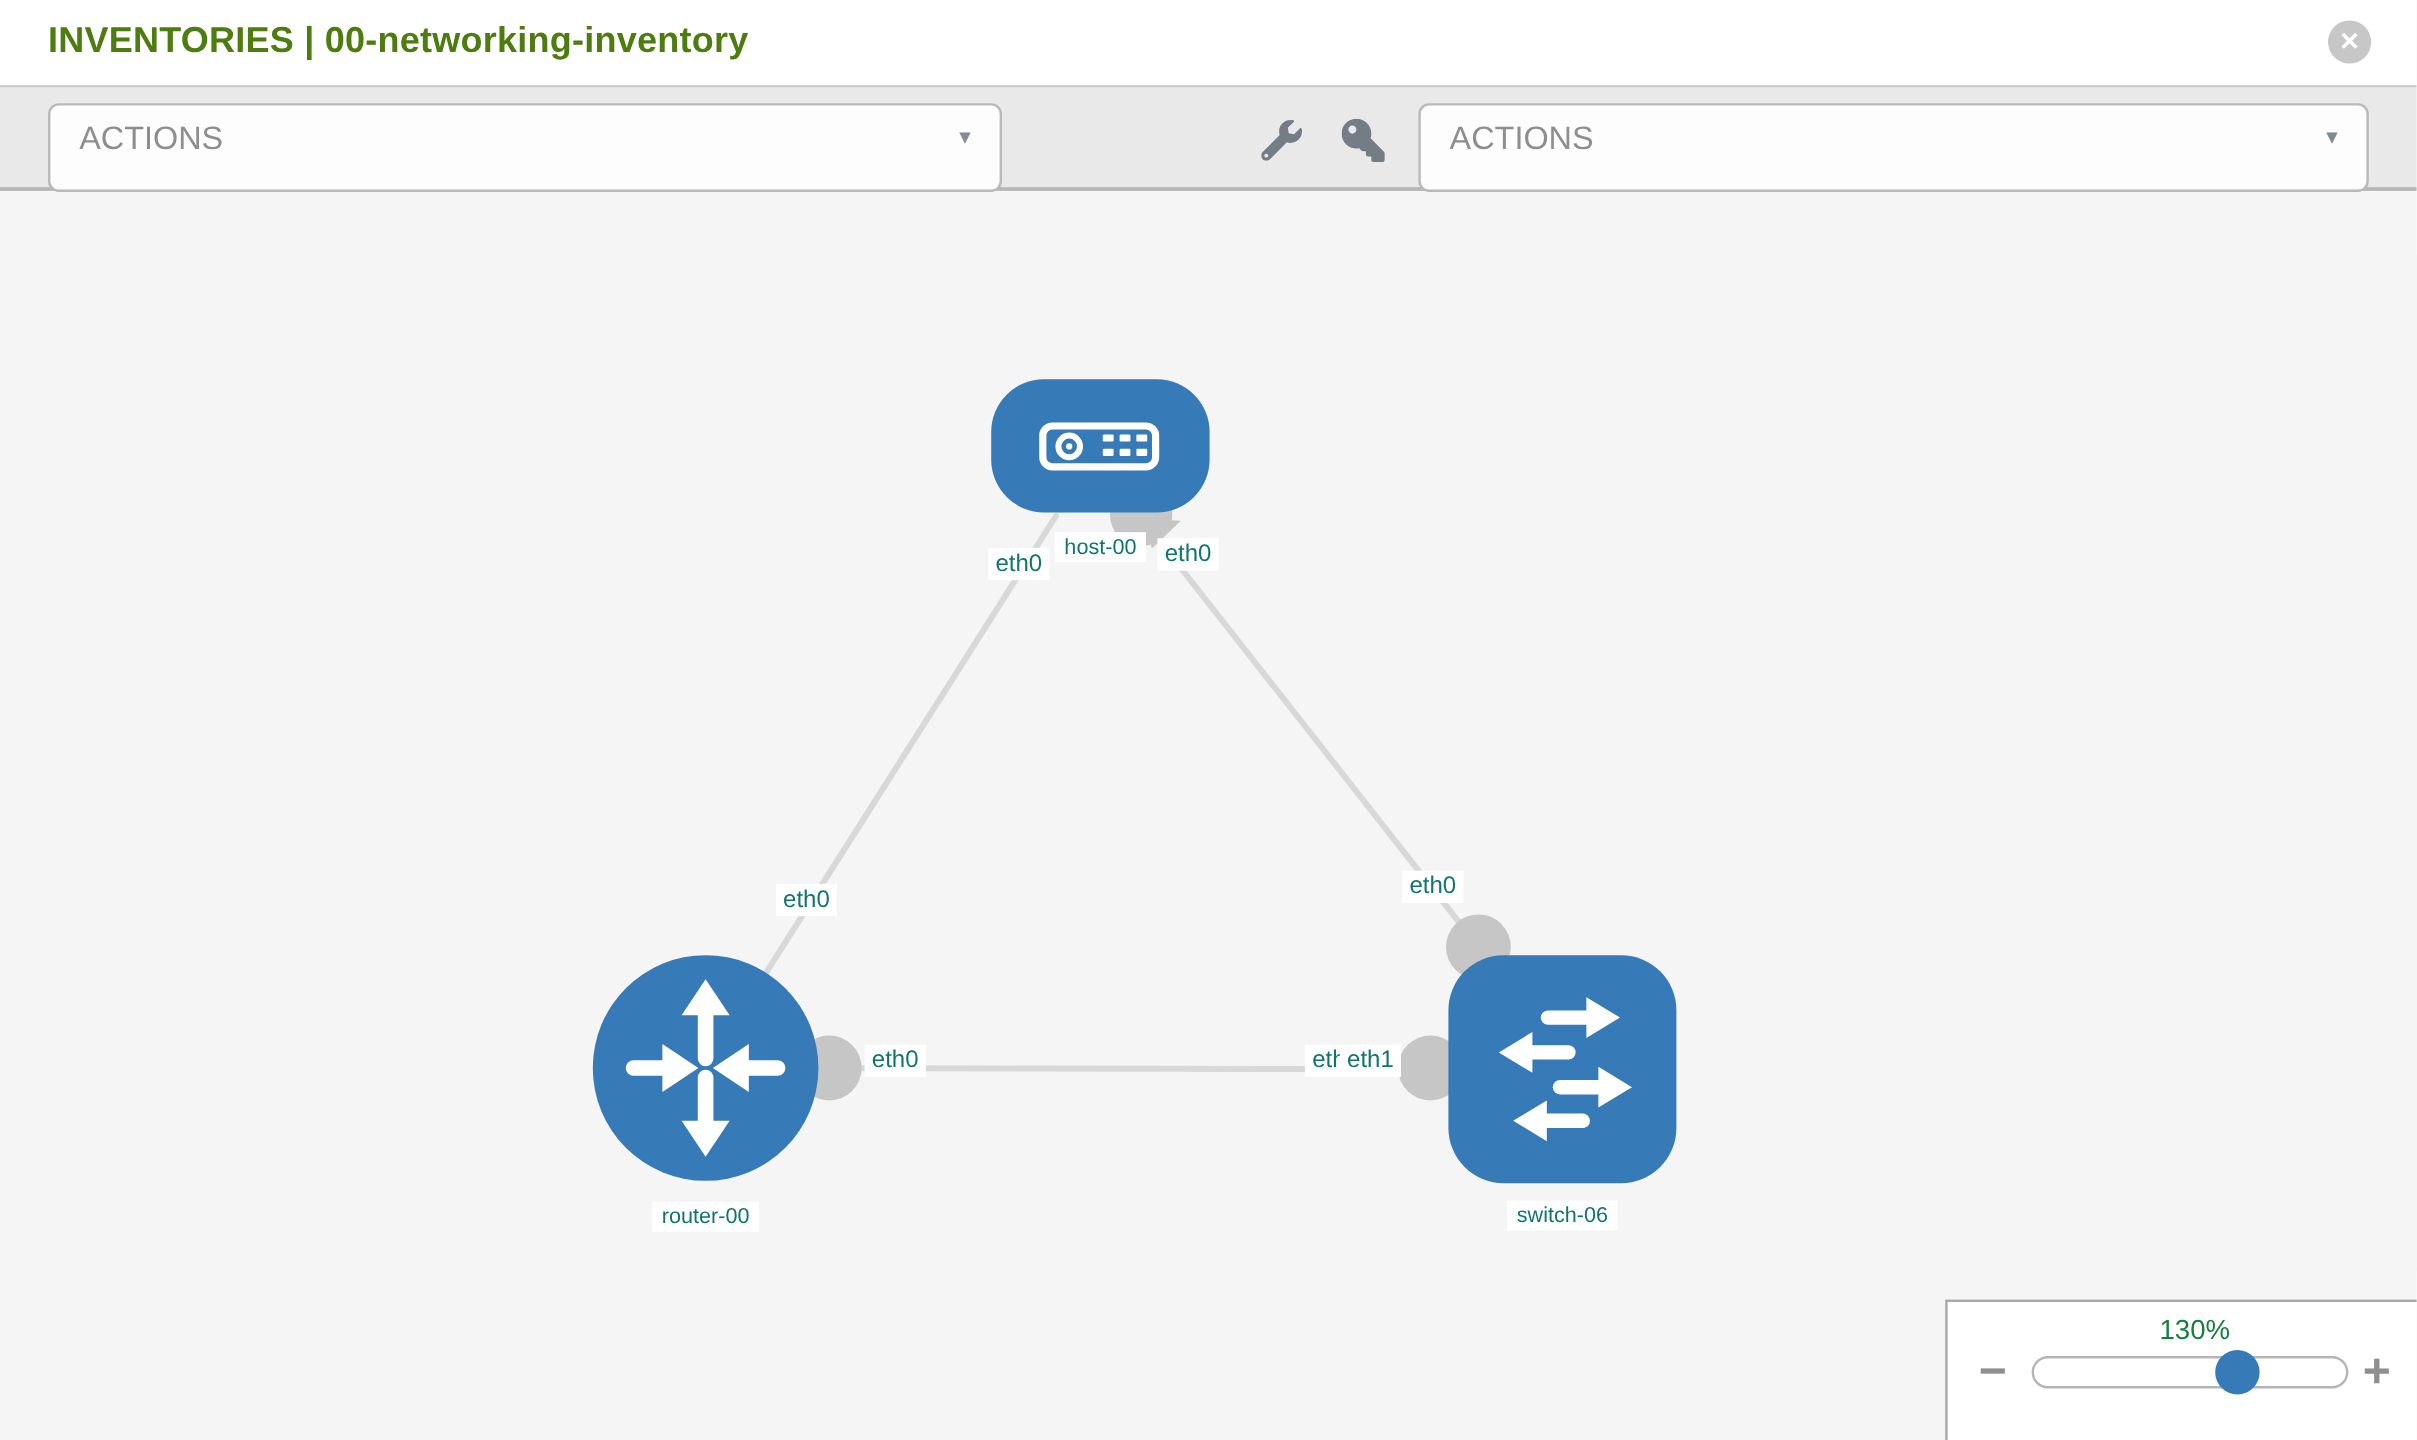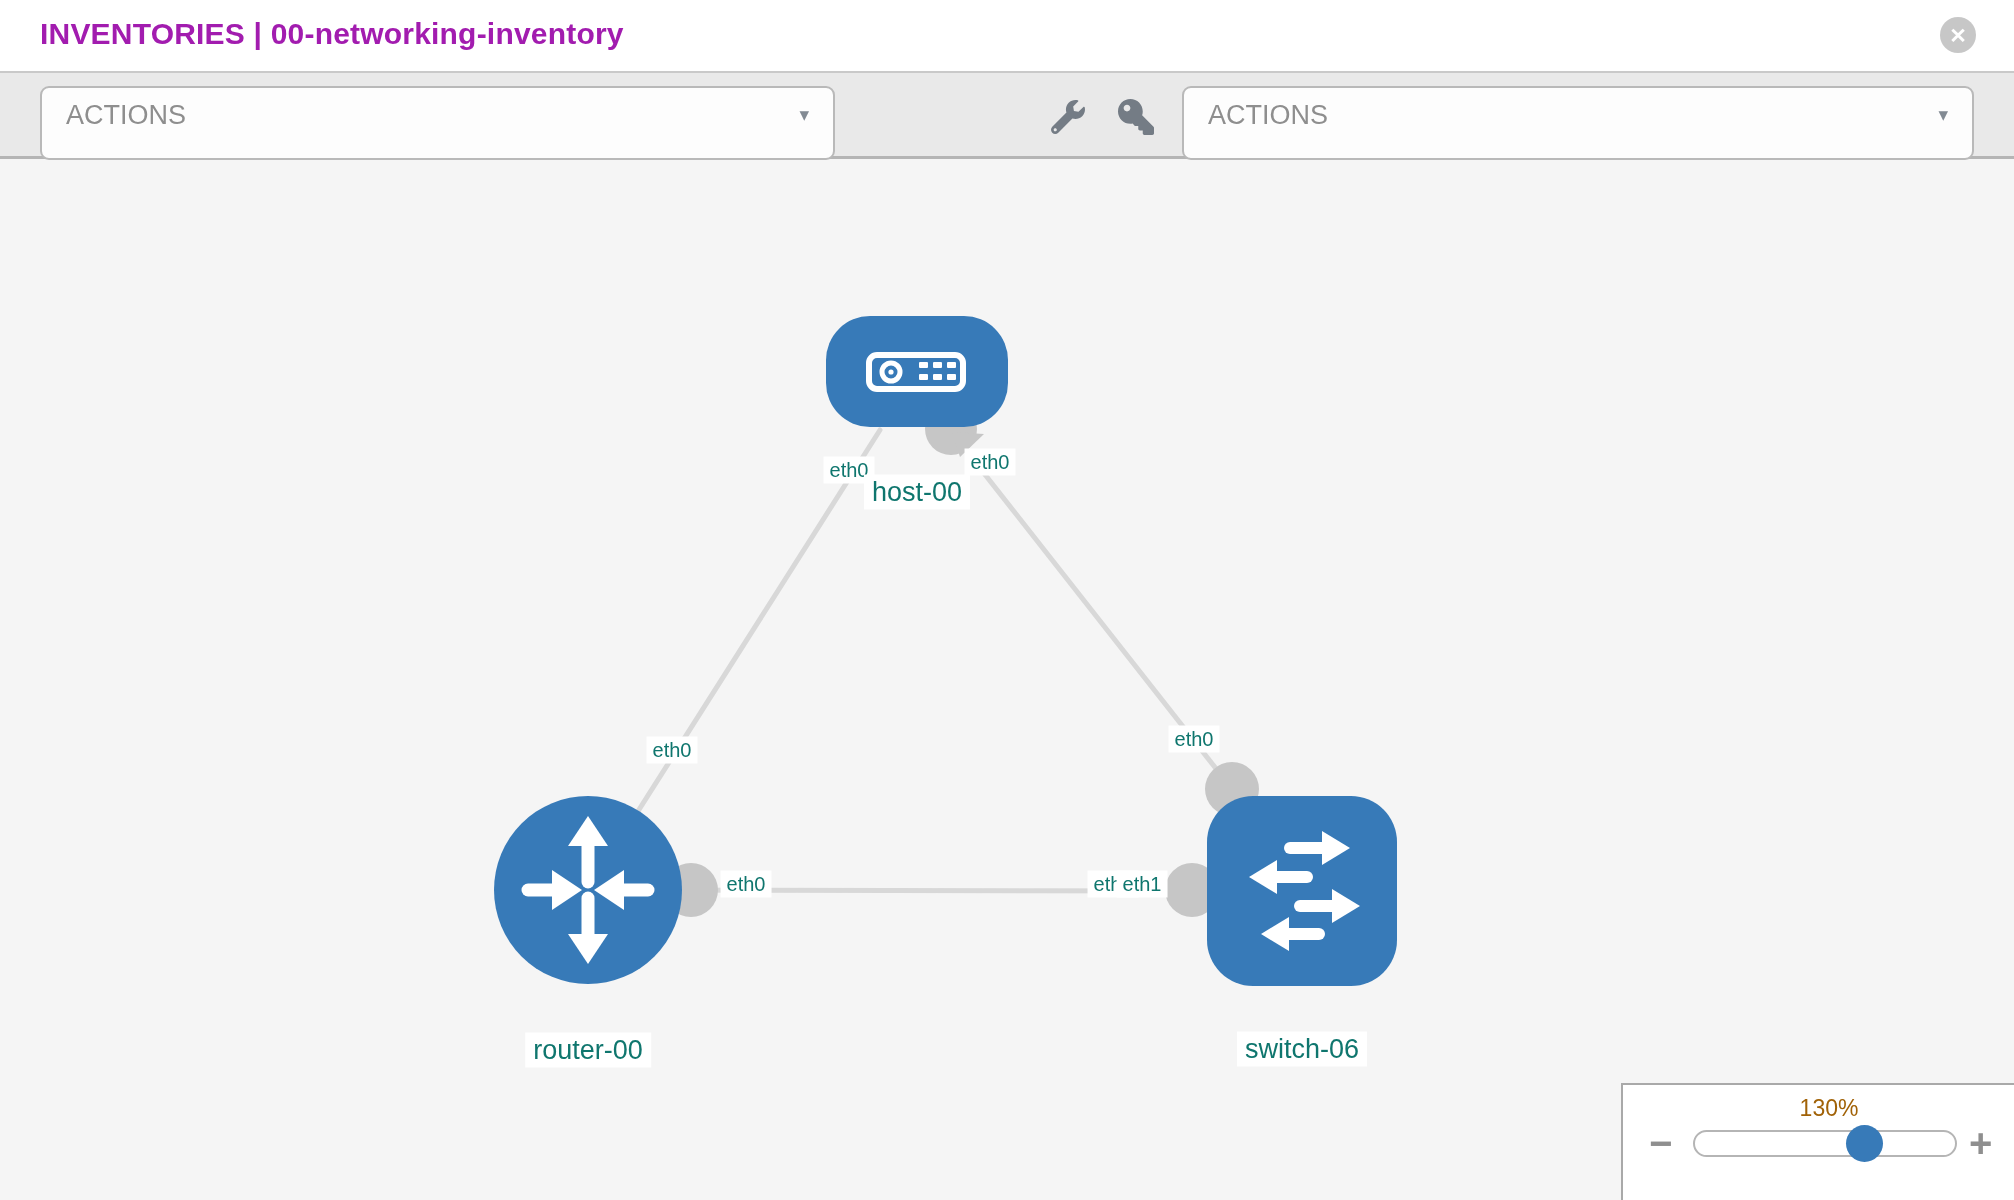--- a/index.html
+++ b/index.html
@@ -2,21 +2,21 @@
 <html><head>
 <meta charset="utf-8">
 <style>
   html,body{margin:0;padding:0;background:#fff;}
   body{font-family:"Liberation Sans",sans-serif;}
   .app{position:relative;width:2014px;height:1200px;overflow:hidden;background:#f5f5f5;}
 
   
   .header{position:absolute;left:0;top:0;width:2014px;height:71px;background:#ffffff;
           border-bottom:2px solid #c9c9c9;z-index:20;}
-  .page-title{position:absolute;left:40px;top:17px;font-size:30px;font-weight:bold;color:#a21caf;letter-spacing:.2px;}
+  .page-title{position:absolute;left:40px;top:17px;font-size:30px;font-weight:bold;color:#4d7c0f;letter-spacing:.2px;}
   .close-btn{position:absolute;left:1940px;top:17px;width:36px;height:36px;border-radius:50%;
              background:#c7c7c7;color:#ffffff;font-size:21px;font-weight:bold;
              display:flex;align-items:center;justify-content:center;cursor:pointer;line-height:1;}
 
   
   .toolbar{position:absolute;left:0;top:73px;width:2014px;height:83px;background:#e9e9e9;
            border-bottom:3px solid #b5b5b5;z-index:20;}
   .select-box{position:absolute;top:13px;height:74px;background:#fdfdfd;border:2px solid #b9b9b9;
               border-radius:9px;box-sizing:border-box;cursor:pointer;}
   .select-box .sel-label{position:absolute;left:24px;top:0;line-height:54px;font-size:27px;color:#8e8e8e;}
@@ -29,29 +29,29 @@
   .wrench-btn{left:1046px;}
   .key-btn{left:1114px;}
 
   
   .canvas{position:absolute;left:0;top:0;width:2014px;height:1200px;z-index:1;}
   .topo-svg{position:absolute;left:0;top:0;}
 
   
   .lbl{position:absolute;transform:translate(-50%,-50%);background:#ffffff;color:#0f766e;
        white-space:nowrap;z-index:6;}
-  .node-lbl{font-size:27px;padding:2px 8px;z-index:7;margin-top:36px;}
+  .node-lbl{font-size:18px;padding:2px 8px;z-index:7;}
   .if-lbl{font-size:20px;padding:2px 6px;z-index:5;}
   .if-lbl.over{z-index:6;}
 
   
   .zoom-panel{position:absolute;left:1621px;top:1083px;width:420px;height:140px;background:#ffffff;
               border:2px solid #a9a9a9;box-sizing:border-box;z-index:10;}
   .zoom-level{position:absolute;left:206px;top:10px;transform:translateX(-50%);
-              font-size:23px;color:#a16207;}
+              font-size:23px;color:#15803d;}
   .zoom-minus,.zoom-plus{position:absolute;top:36px;font-size:40px;font-weight:bold;color:#8f8f8f;
               cursor:pointer;line-height:44px;}
   .zoom-minus{left:26px;}
   .zoom-plus{left:346px;}
   .zoom-track{position:absolute;left:70px;top:45px;width:264px;height:27px;border:2px solid #b5b5b5;
               border-radius:15px;background:#ffffff;box-sizing:border-box;cursor:pointer;}
   .zoom-thumb{position:absolute;left:223px;top:40px;width:37px;height:37px;border-radius:50%;
               background:#377ab8;cursor:grab;}
 </style>
 </head>

